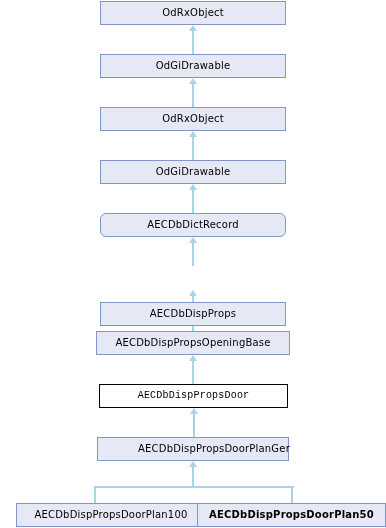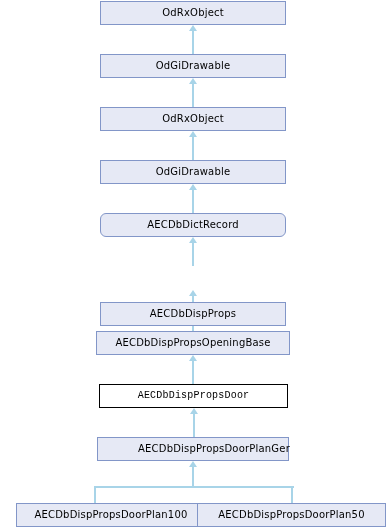--- a/index.html
+++ b/index.html
@@ -79,15 +79,15 @@
       <div class="node" style="left: 100px; top: 1px; width: 186px;">OdRxObject</div>
       <div class="node" style="left: 100px; top: 54px; width: 186px;">OdGiDrawable</div>
       <div class="node" style="left: 100px; top: 107px; width: 186px;">OdRxObject</div>
       <div class="node" style="left: 100px; top: 160px; width: 186px;">OdGiDrawable</div>
       <div class="node" style="left: 100px; top: 213px; width: 186px; border-radius: 6px;">AECDbDictRecord</div>
       <div class="node" style="left: 100px; top: 278px; width: 186px; margin-top: 24px;">AECDbDispProps</div>
       <div class="node" style="left: 96px; top: 331px; width: 194px;">AECDbDispPropsOpeningBase</div>
       <div class="node focus" style="left: 99px; top: 384px; width: 189px;">AECDbDispPropsDoor</div>
       <div class="node" style="left: 97px; top: 437px; width: 192px; padding-left: 40px;">AECDbDispPropsDoorPlanGer</div>
       <div class="node" style="left: 16px; top: 503px; width: 190px;">AECDbDispPropsDoorPlan100</div>
-      <div class="node" style="left: 197px; top: 503px; width: 189px;">AECDbDispPropsDoorPlan50</div>
+      <div class="node" style="left: 197px; top: 503px; width: 189px; font-weight: bold;">AECDbDispPropsDoorPlan50</div>
     </div>
 </div>
 
 </body></html>

